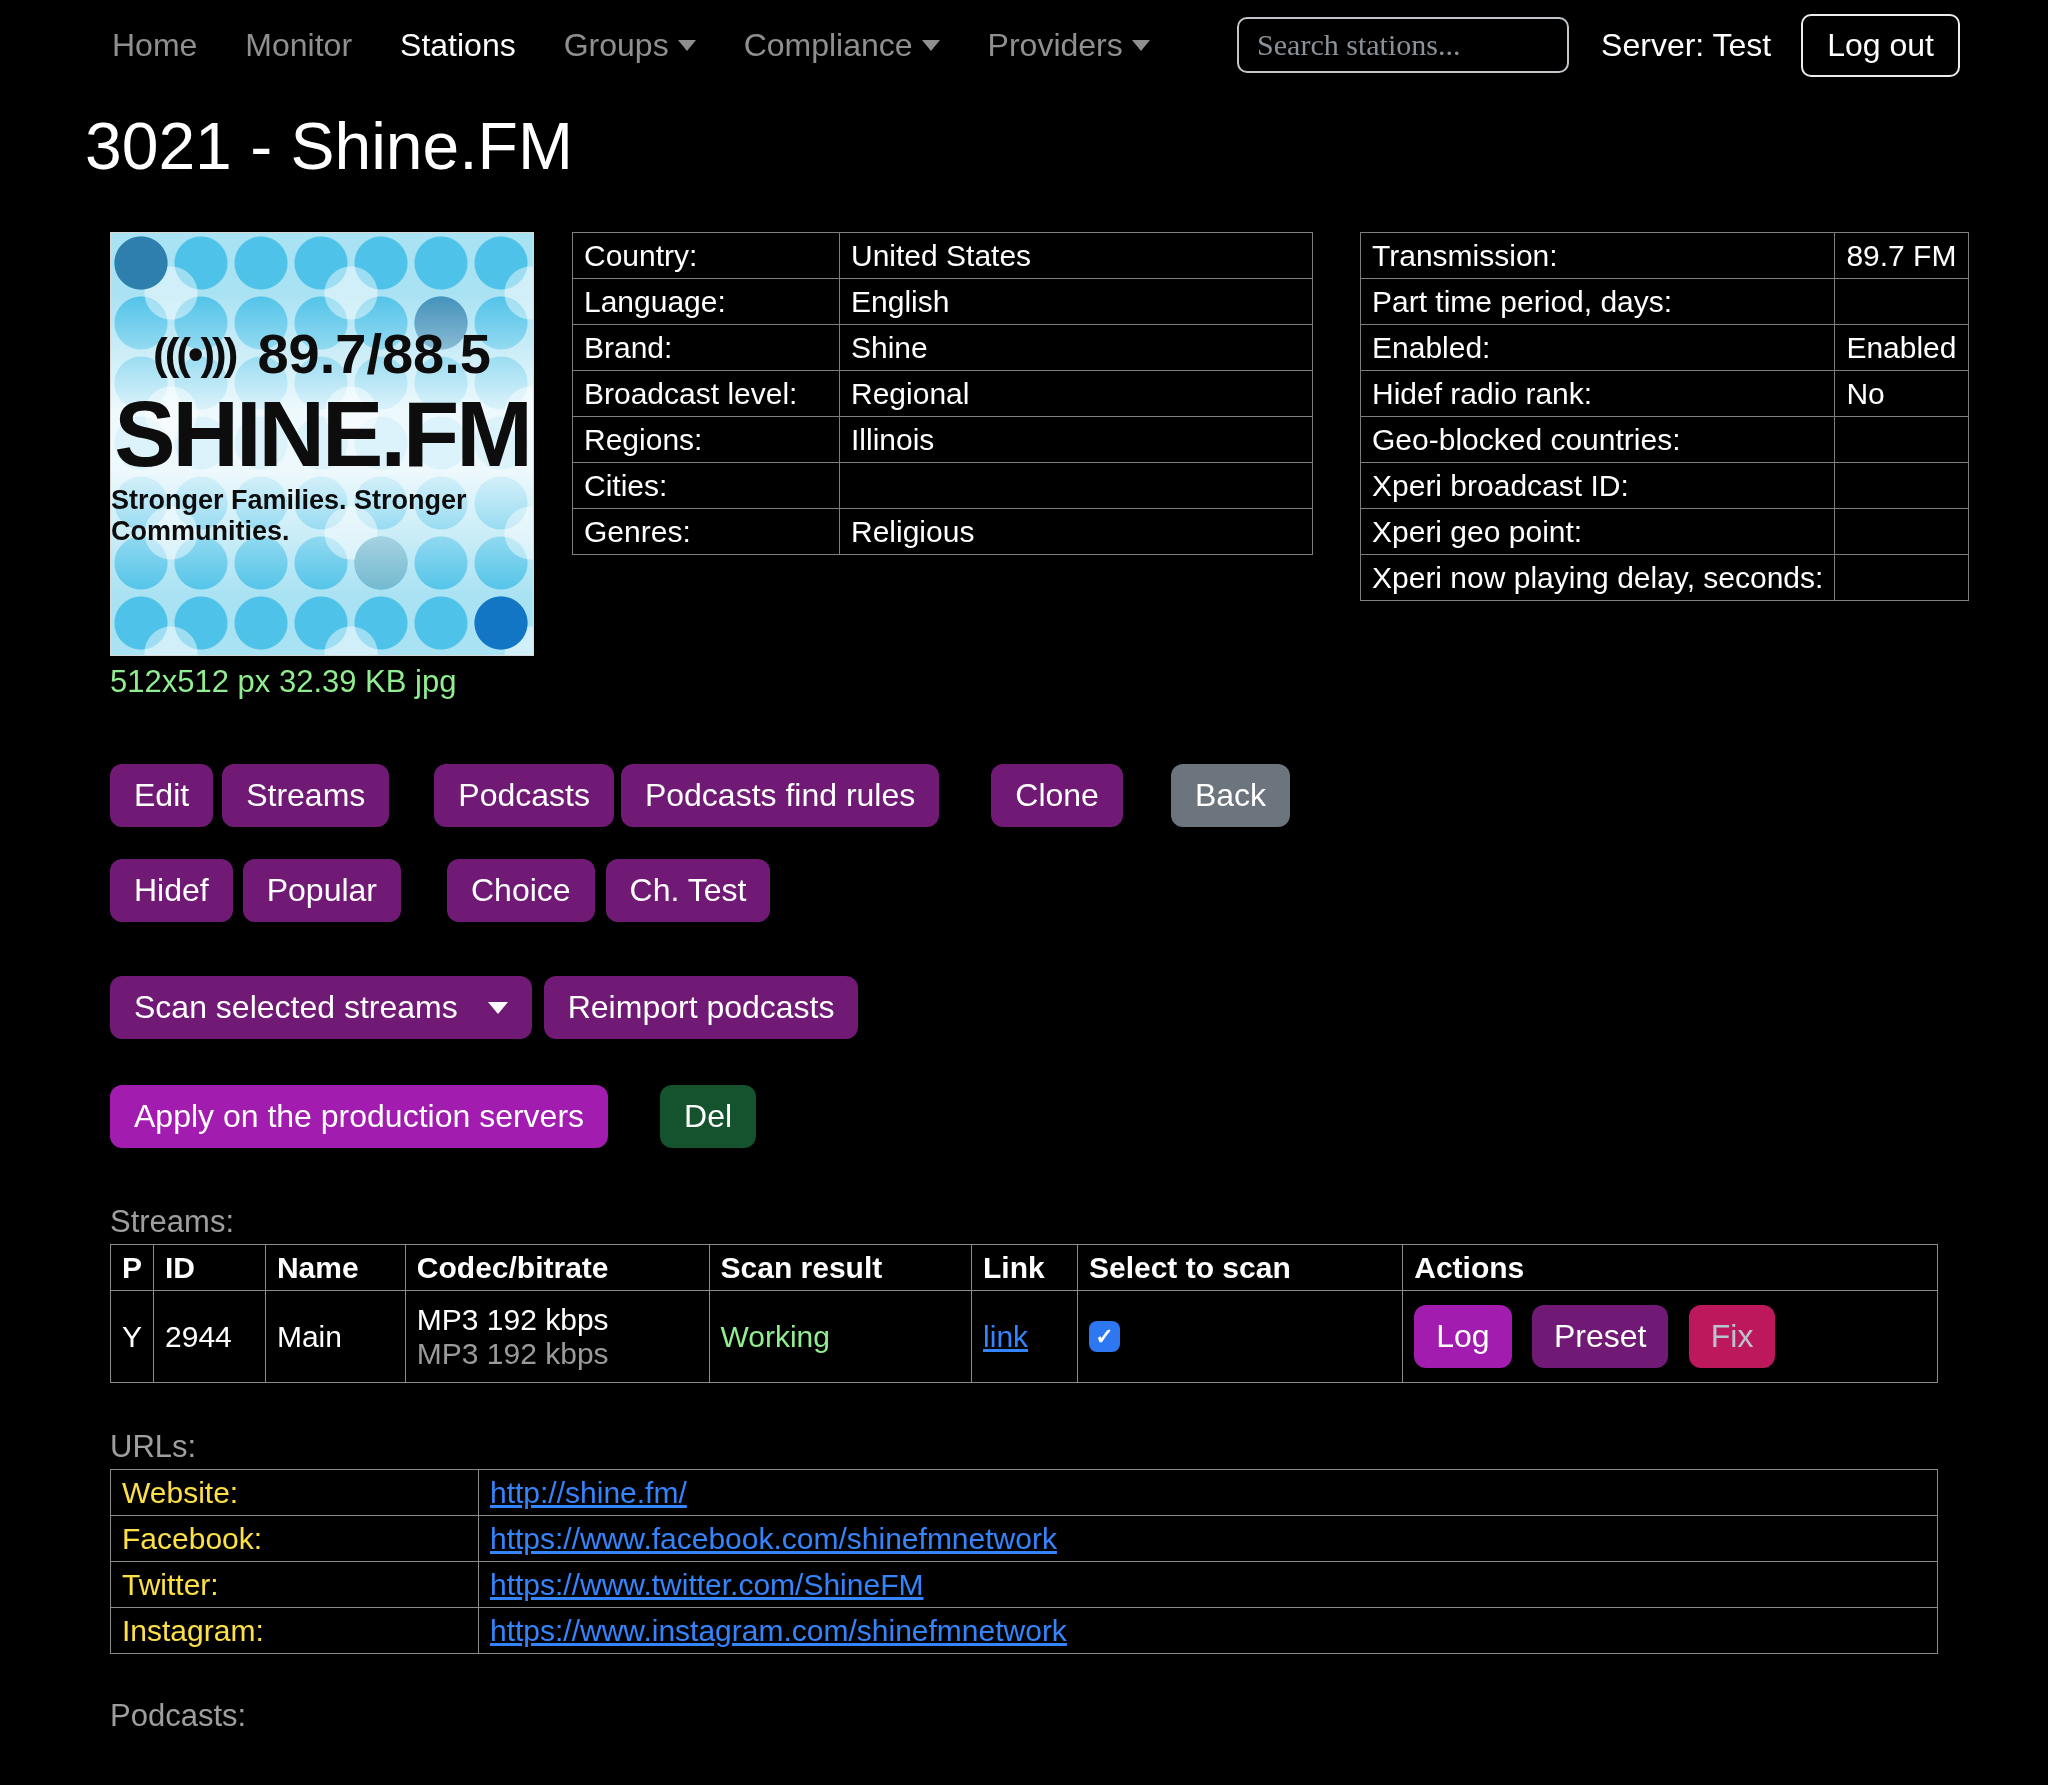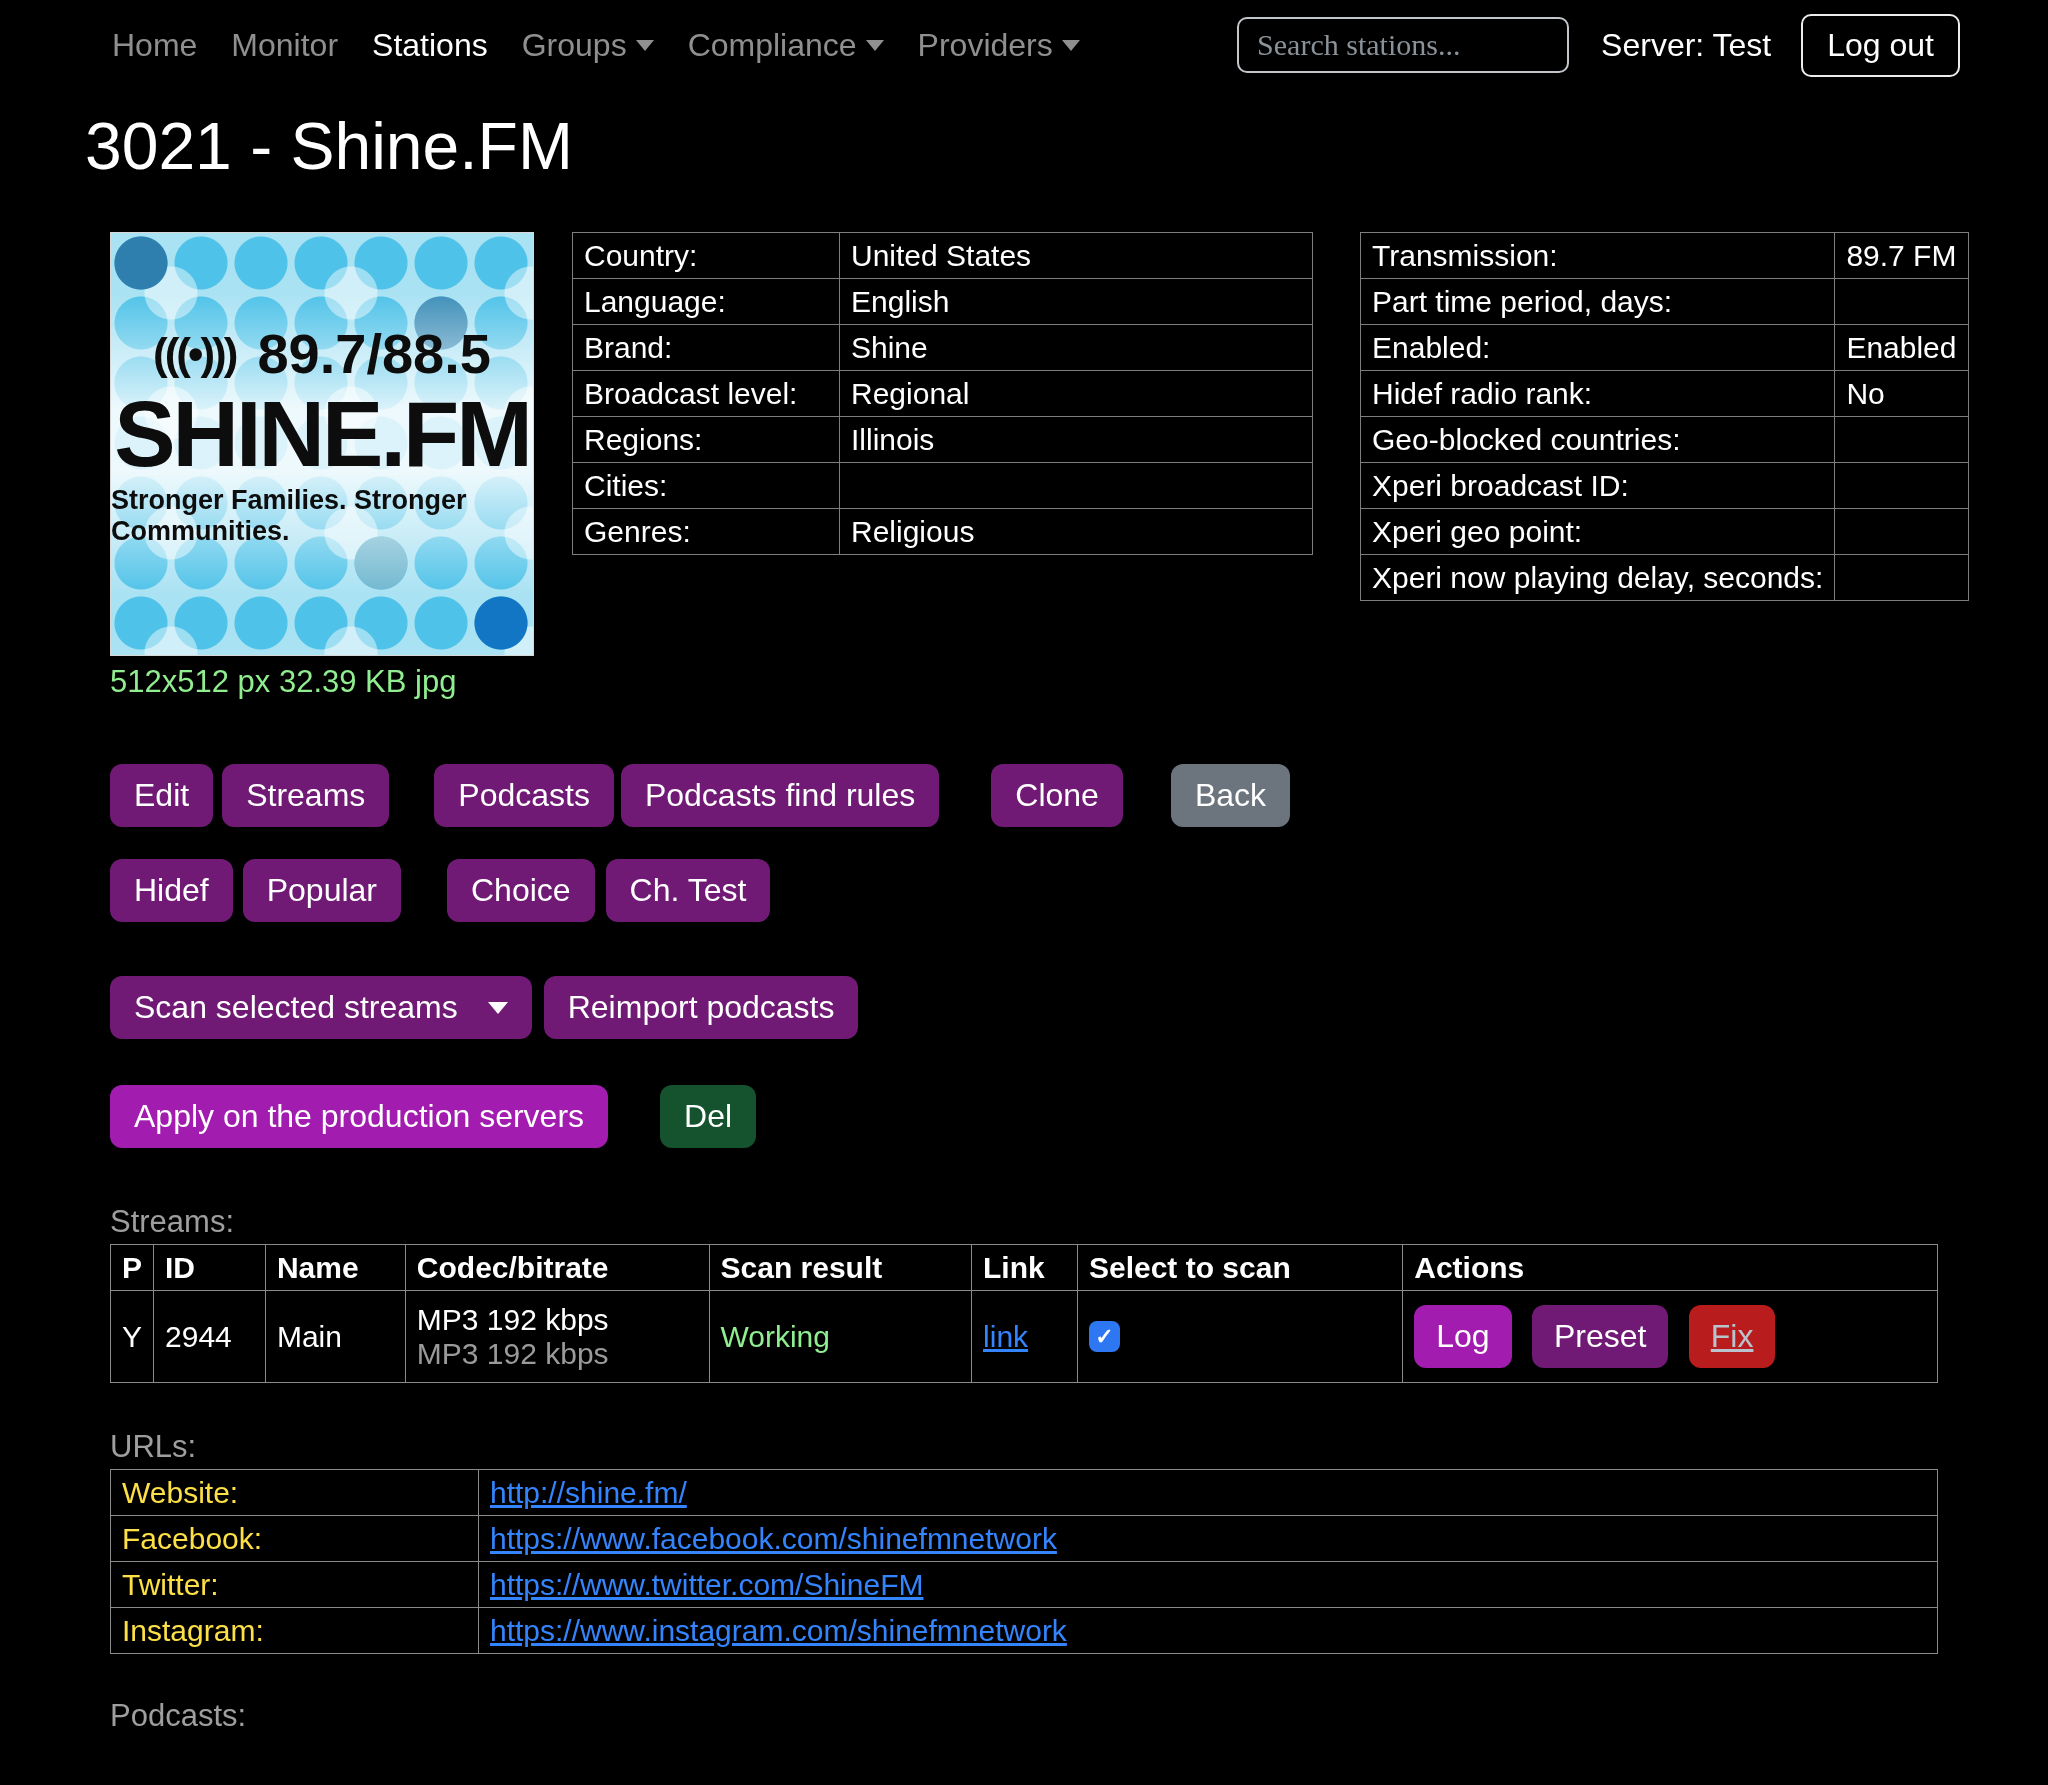--- a/index.html
+++ b/index.html
@@ -1,21 +1,21 @@
 <!DOCTYPE html>
 <html><head>
 <meta charset="utf-8">
 <style>
   html,body{margin:0;padding:0;background:#000;}
   body{width:2048px;height:1785px;overflow:hidden;font-family:"Liberation Sans",sans-serif;color:#fff;box-sizing:border-box;}
   *{box-sizing:border-box;}
 
   
   .nav{display:flex;align-items:center;justify-content:space-between;padding:12px 88px 0 112px;height:78px;}
-  .nav-left{display:flex;gap:34px;}
+  .nav-left{display:flex;gap:48px;}
   .nav-item{font-size:32px;color:#8f8f8f;text-decoration:none;display:inline-flex;align-items:center;cursor:pointer;}
   .nav-item.active{color:#fff;}
   .caret{width:0;height:0;border-left:9px solid transparent;border-right:9px solid transparent;border-top:11px solid currentColor;margin-left:9px;display:inline-block;}
   .nav-right{display:flex;align-items:center;}
   .search-input{width:332px;height:56px;background:transparent;border:2px solid #c2c6cb;border-radius:10px;color:#e8e8e8;font-size:30px;padding:0 18px;font-family:Liberation Serif, serif;}
   .search-input::placeholder{color:#8a9299;}
   .server-label{font-size:32px;color:#fff;margin-left:32px;white-space:nowrap;}
   .logout-btn{margin-left:30px;background:transparent;border:2px solid #ececec;border-radius:10px;color:#fff;font-size:32px;padding:11px 24px;font-family:"Liberation Sans",sans-serif;cursor:pointer;}
 
   
@@ -52,21 +52,21 @@
   .info-table td,.settings-table td{border:1px solid #7e7e7e;font-size:30px;color:#fff;padding:5px 11px;height:46px;vertical-align:middle;white-space:nowrap;}
   .info-table td.lbl{width:267px;}
   .settings-table td.lbl{width:458px;}
 
   
   .btn{display:inline-flex;align-items:center;justify-content:center;font-size:32px;border:none;border-radius:12px;color:#fff;padding:13px 24px;font-family:"Liberation Sans",sans-serif;cursor:pointer;white-space:nowrap;}
   .btn-primary{background:#701a75;}
   .btn-secondary{background:#6c757d;}
   .btn-success{background:#a21caf;}
   .btn-danger{background:#14532d;}
-  .btn-fix{background:#b91c1c;color:#b9c3cd;text-decoration:underline;}
+  .btn-fix{background:#be185d;color:#b9c3cd;}
   .btn-row{display:flex;align-items:center;margin-left:110px;}
   .r1{margin-top:64px;}
   .r2{margin-top:32px;}
   .r3{margin-top:54px;}
   .r4{margin-top:46px;}
   .dd-caret{width:0;height:0;border-left:10px solid transparent;border-right:10px solid transparent;border-top:12px solid #fff;margin-left:30px;display:inline-block;}
 
   
   .section-heading{margin:56px 0 4px 110px;font-size:31px;color:#9e9e9e;}
 

